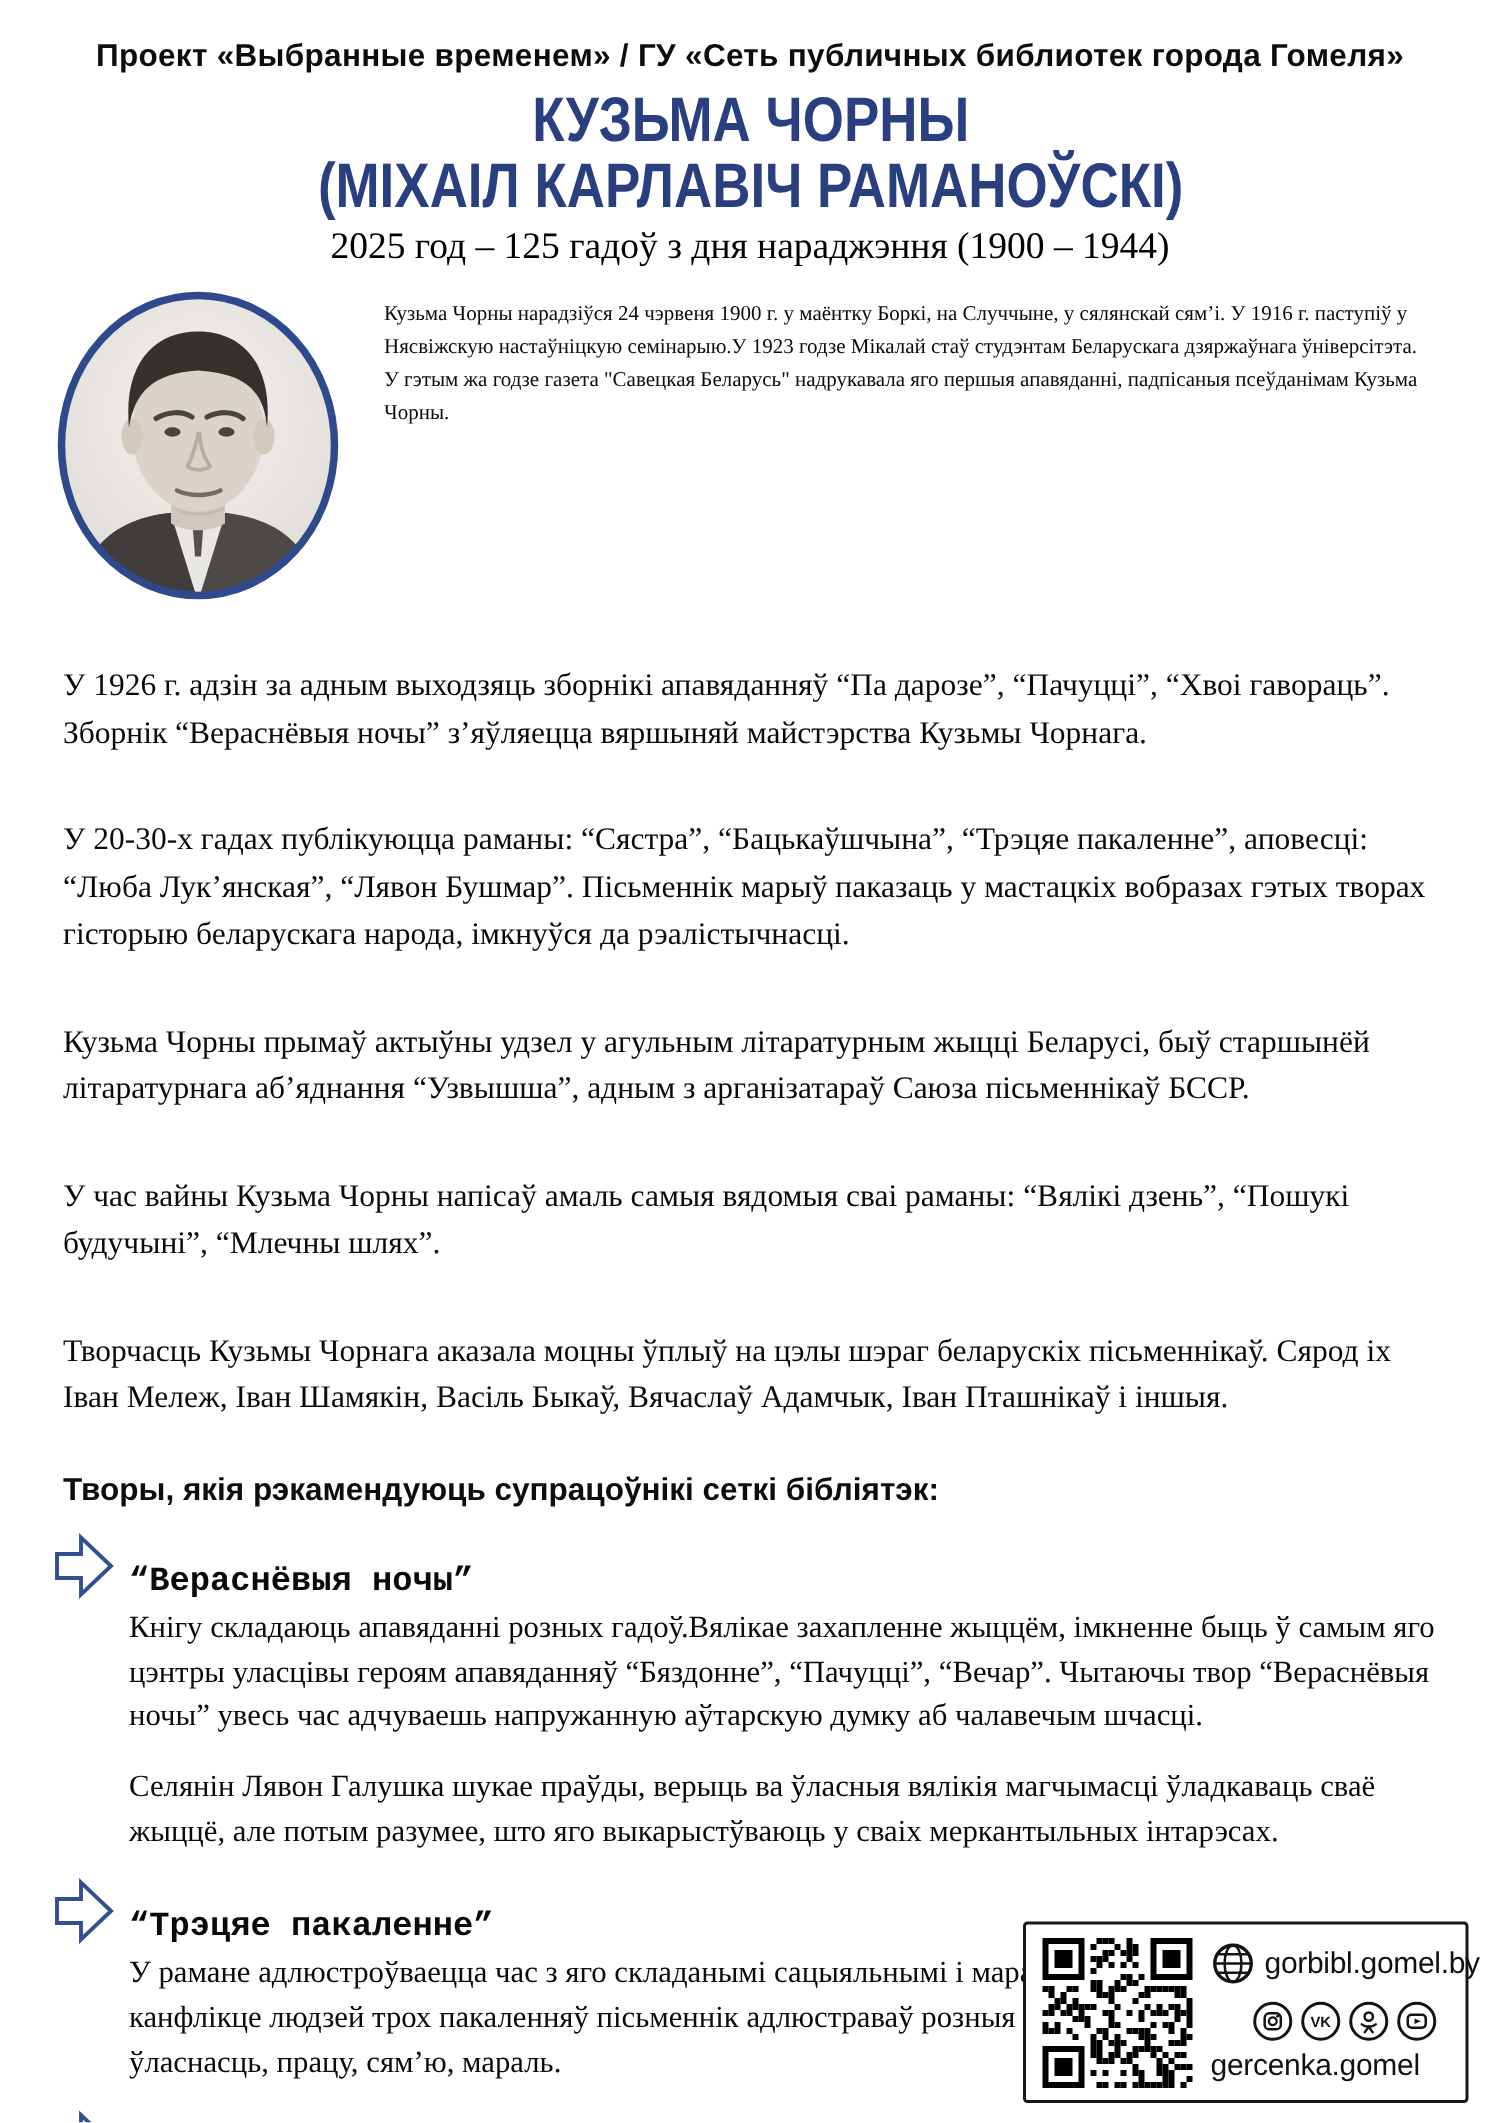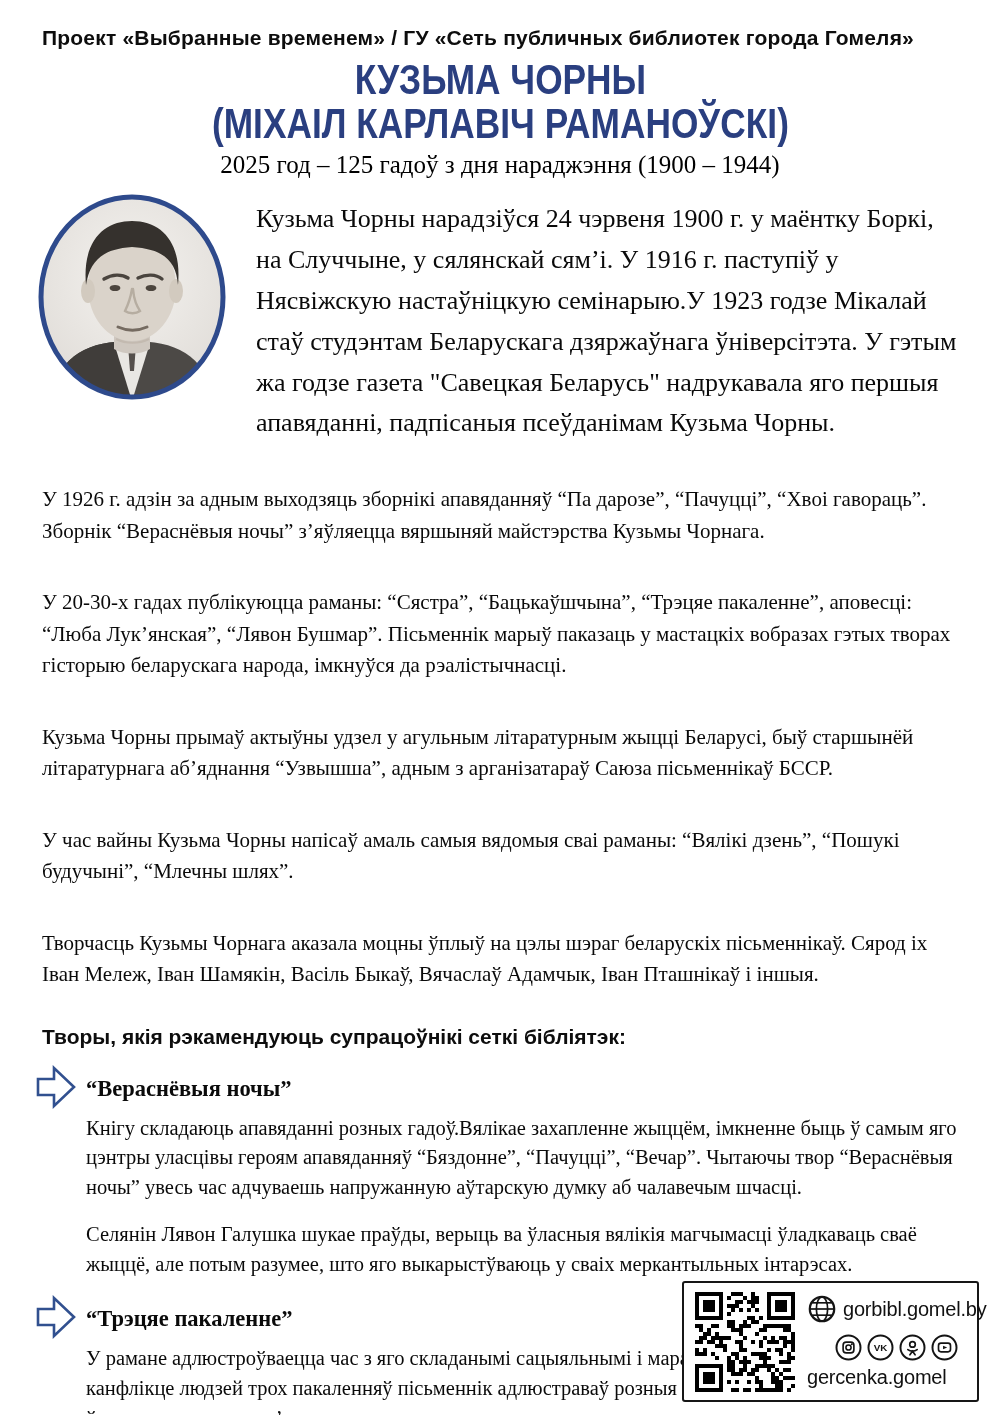--- a/index.html
+++ b/index.html
@@ -5,50 +5,50 @@
   * { margin:0; padding:0; box-sizing:border-box; }
   html,body { background:#ffffff; }
   body { font-family:"Liberation Serif","DejaVu Serif",serif; color:#111; }
   .page {
     position:relative; width:1000px; height:1415px; margin:0 auto;
     background:#fff; overflow:hidden; padding:26px 42px 0 42px;
   }
 
   
   .project-line {
-    text-align:left; font-family:"Liberation Sans","DejaVu Sans",sans-serif;
+    text-align:center; font-family:"Liberation Sans","DejaVu Sans",sans-serif;
     font-weight:bold; font-size:21px; color:#0d0d0d; letter-spacing:0.2px;
   }
   .main-title { text-align:center; margin-top:8px; color:#2a3f80; line-height:1.04; }
   .main-title .tline {
     display:inline-block; font-family:"Liberation Sans","DejaVu Sans",sans-serif;
     font-weight:bold; font-size:42px; transform:scaleX(0.84); transform-origin:center;
     white-space:nowrap; letter-spacing:0px;
   }
   .subtitle { text-align:center; font-size:25px; margin-top:6px; color:#000; }
 
   
   .intro-row { display:flex; margin-top:14px; }
   .portrait-wrap { flex:0 0 192px; width:192px; height:208px; margin-left:-6px; }
   .portrait-wrap svg { display:block; }
   .intro-text {
-    flex:1; margin-left:28px; font-size:26px; line-height:1.57; padding-top:6px;
+    flex:1; margin-left:28px; font-size:14px; line-height:1.57; padding-top:6px;
     color:#0a0a0a;
   }
 
   
   .body-par { font-size:21px; line-height:1.5; margin-top:40px; color:#0a0a0a; }
 
   
   .works-header {
     margin-top:34px; font-family:"Liberation Sans","DejaVu Sans",sans-serif;
     font-weight:bold; font-size:21px; color:#0d0d0d;
   }
   .work { margin-top:17px; }
-  .work-head { display:flex; align-items:center; }
+  .work-head { display:flex; align-items:flex-end;font-family:Liberation Mono, monospace; }
   .arrow-icon { flex:0 0 44px; margin-left:-8px; margin-top:-2px; }
   .work-title { font-size:22.5px; font-weight:bold; margin-left:8px; margin-top:2px; color:#0a0a0a; }
   .work-desc { margin-left:44px; margin-top:4px; font-size:20.5px; line-height:1.45; color:#0a0a0a; }
   .work:nth-child(odd) .work-desc { }
 
   
   .contact-box {
     position:absolute; left:682px; top:1281px; width:297px; height:121px;
     border:2px solid #161616; border-radius:3px; background:#fff;
     display:flex; align-items:center; padding:6px 8px; gap:9px;

